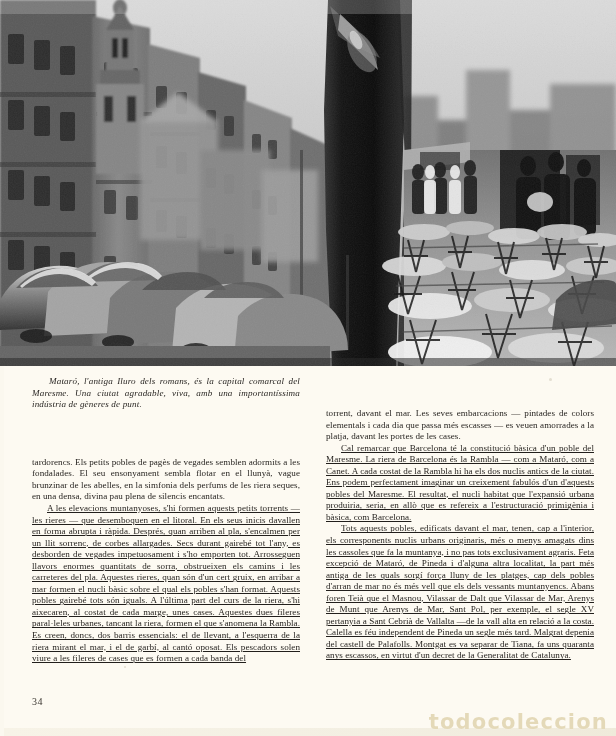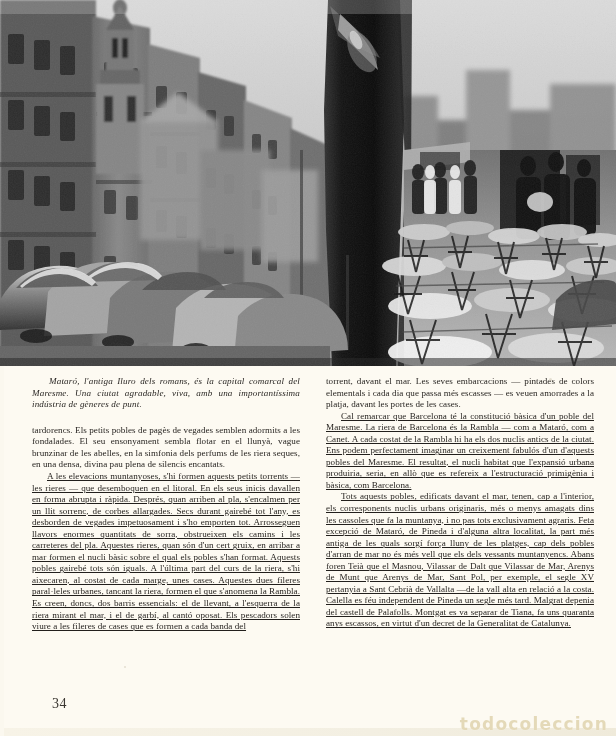--- a/index.html
+++ b/index.html
@@ -62,40 +62,39 @@
   }
   p.lead {
     font-style: italic;
     text-indent: 17px;
     font-size: 9.1px;
     line-height: 11.6px;
     letter-spacing: .15px;
     color: #2a2724;
   }
   p.body-par { text-indent: 15px; text-decoration: underline; }
-  p.cont { text-indent: 0; }
+  p.cont { text-indent: 0; margin-top: 32px; }
   .gap-lead  { height: 14px; }
 
   .pagenum {
     position: absolute;
     left: 28px;
     top: 330px;
-    font-size: 14px;
+    font-size: 10px;
     color: #3a3631;
     letter-spacing: .4px;
-    margin-left: 20px;
   }
 
   
   .watermark {
     position: absolute;
     right: 12px;
     bottom: 2px;
     font-family: "DejaVu Sans", sans-serif;
-    font-size: 17px;
+    font-size: 21px;
     font-weight: bold;
     letter-spacing: 1.2px;
     color: rgba(226, 214, 178, 0.92);
     text-shadow: 0 0 1px rgba(255,255,255,.8);
     user-select: none;
   }
   .wm-edge {
     position: absolute;
     left: 0; bottom: 0;
     width: 616px; height: 8px;

